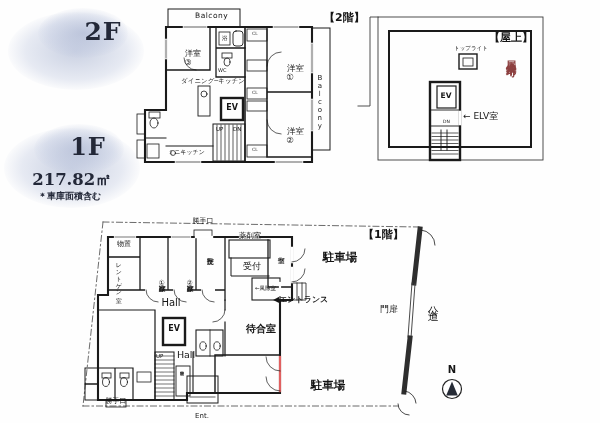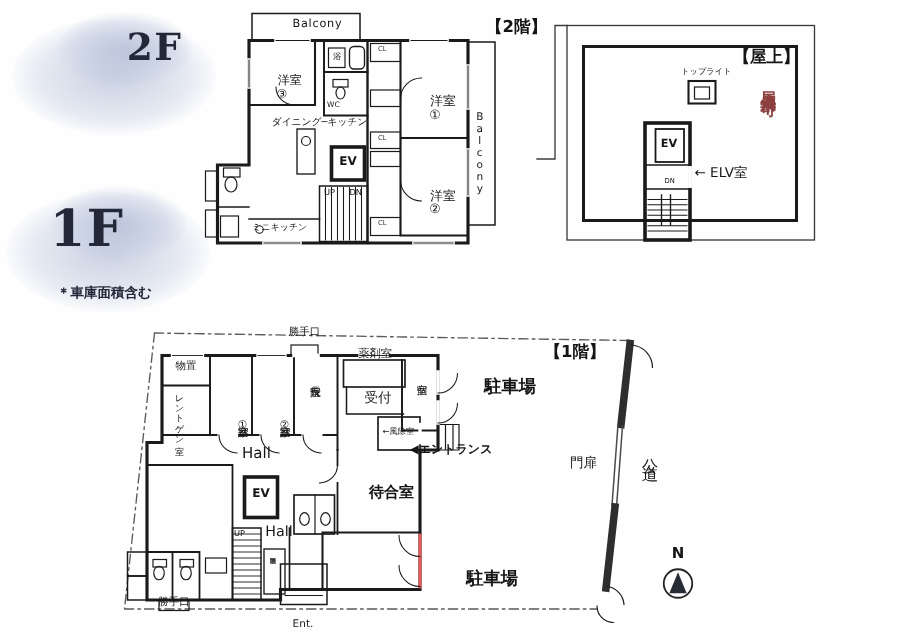--- a/index.html
+++ b/index.html
@@ -151,21 +151,22 @@
       <path d="M115,237 H135 M172,237 H190 M240,237 H258" stroke-width=".6"></path>
     </g>
 
     <g>
       <circle cx="452" cy="389" r="9.5" stroke="#222" stroke-width="1.2" fill="#fff"></circle>
       <polygon points="452,381.5 446.2,395.5 457.8,395.5" fill="#262b36" stroke="none"></polygon>
     </g>
   </svg>
 
   <div class="lbl serif ctr b" style="left:75px;top:18px;font-size:25px;letter-spacing:1px;margin-left:28px;">2F</div>
-  <div class="lbl serif ctr b" style="left:58px;top:134px;font-size:34px;letter-spacing:1px;text-align:right;">1F</div>
+  <div class="lbl serif ctr b" style="left:88px;top:134px;font-size:24px;letter-spacing:1px;text-align:right;">1F</div>
+  <div class="lbl serif ctr b" style="left:72px;top:171px;font-size:16.5px;">217.82㎡</div>
   <div class="lbl b" style="position:absolute;left:38px;top:191px;font-size:9px;color:#232838;">＊車庫面積含む</div>
 
   <div class="lbl" style="left:195px;top:12px;font-size:7.5px;letter-spacing:.5px;">Balcony</div>
   <div class="lbl b" style="left:324px;top:12px;font-size:11px;">【2階】</div>
   <div class="lbl ctr" style="left:188px;top:41px;font-size:8px;">
     <span>洋室</span><br><span>③</span>
   </div>
   <div class="lbl ctr" style="left:290px;top:54px;font-size:8.5px;">
     <span>洋室</span><br><span>①</span>
   </div>

